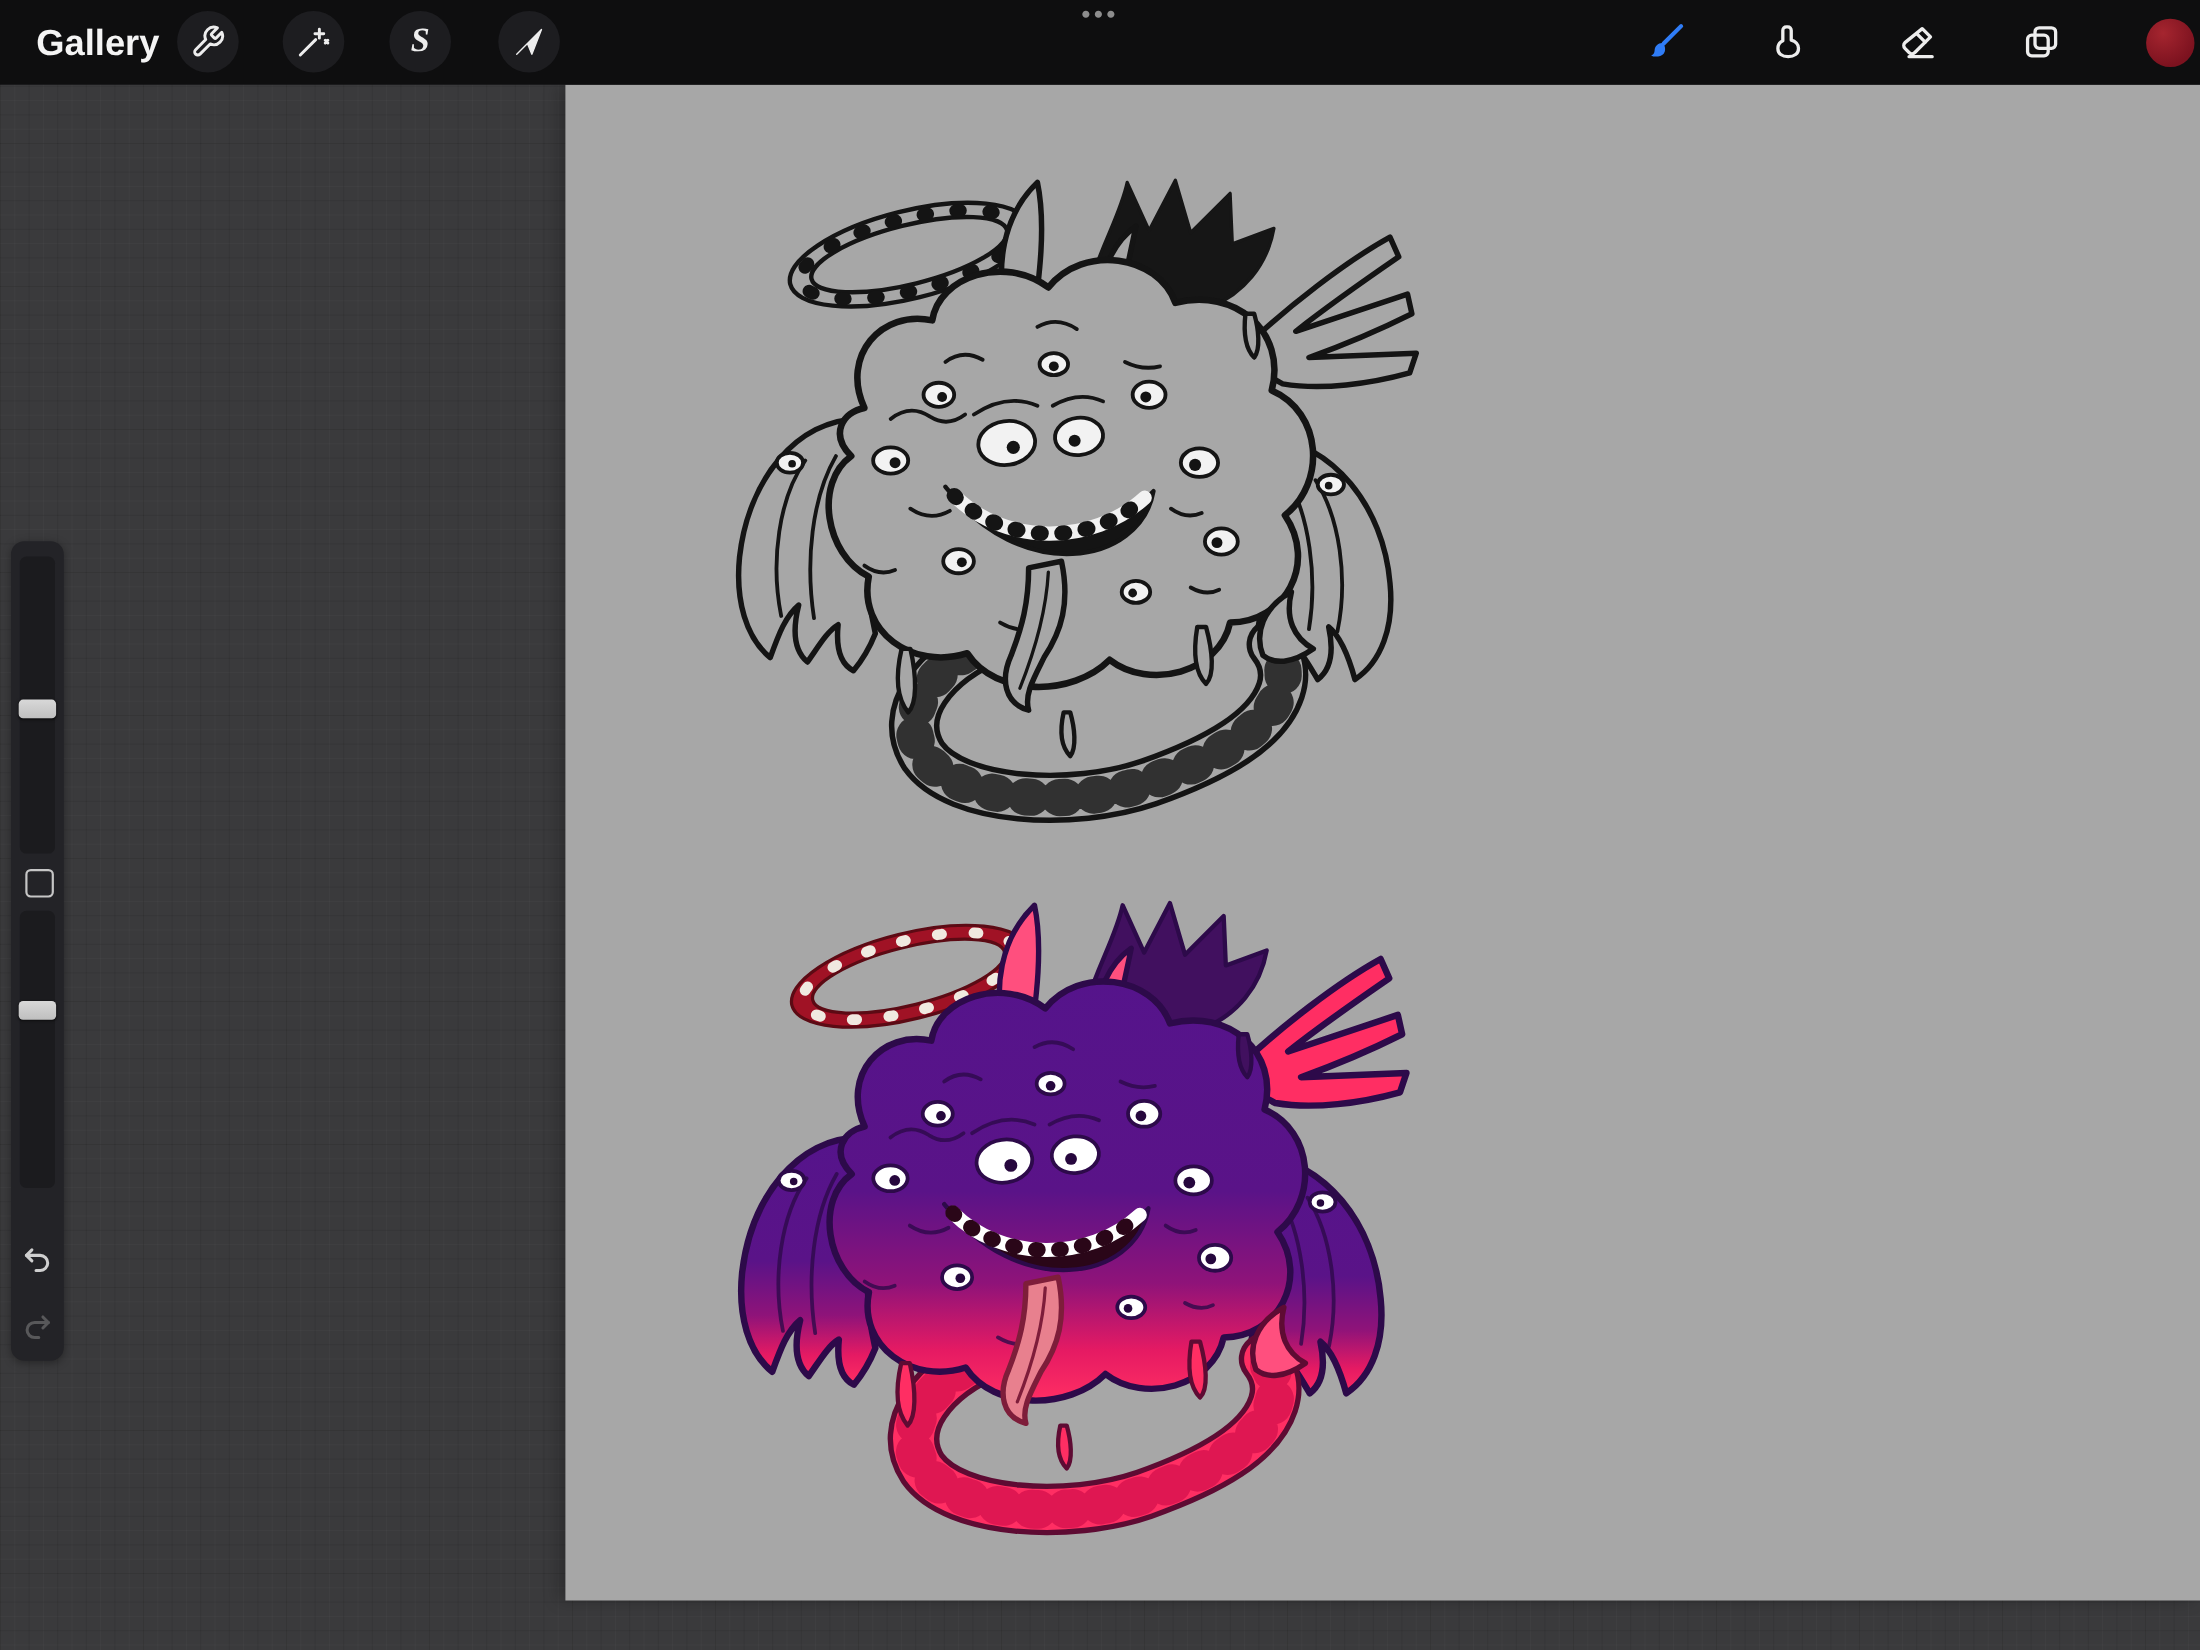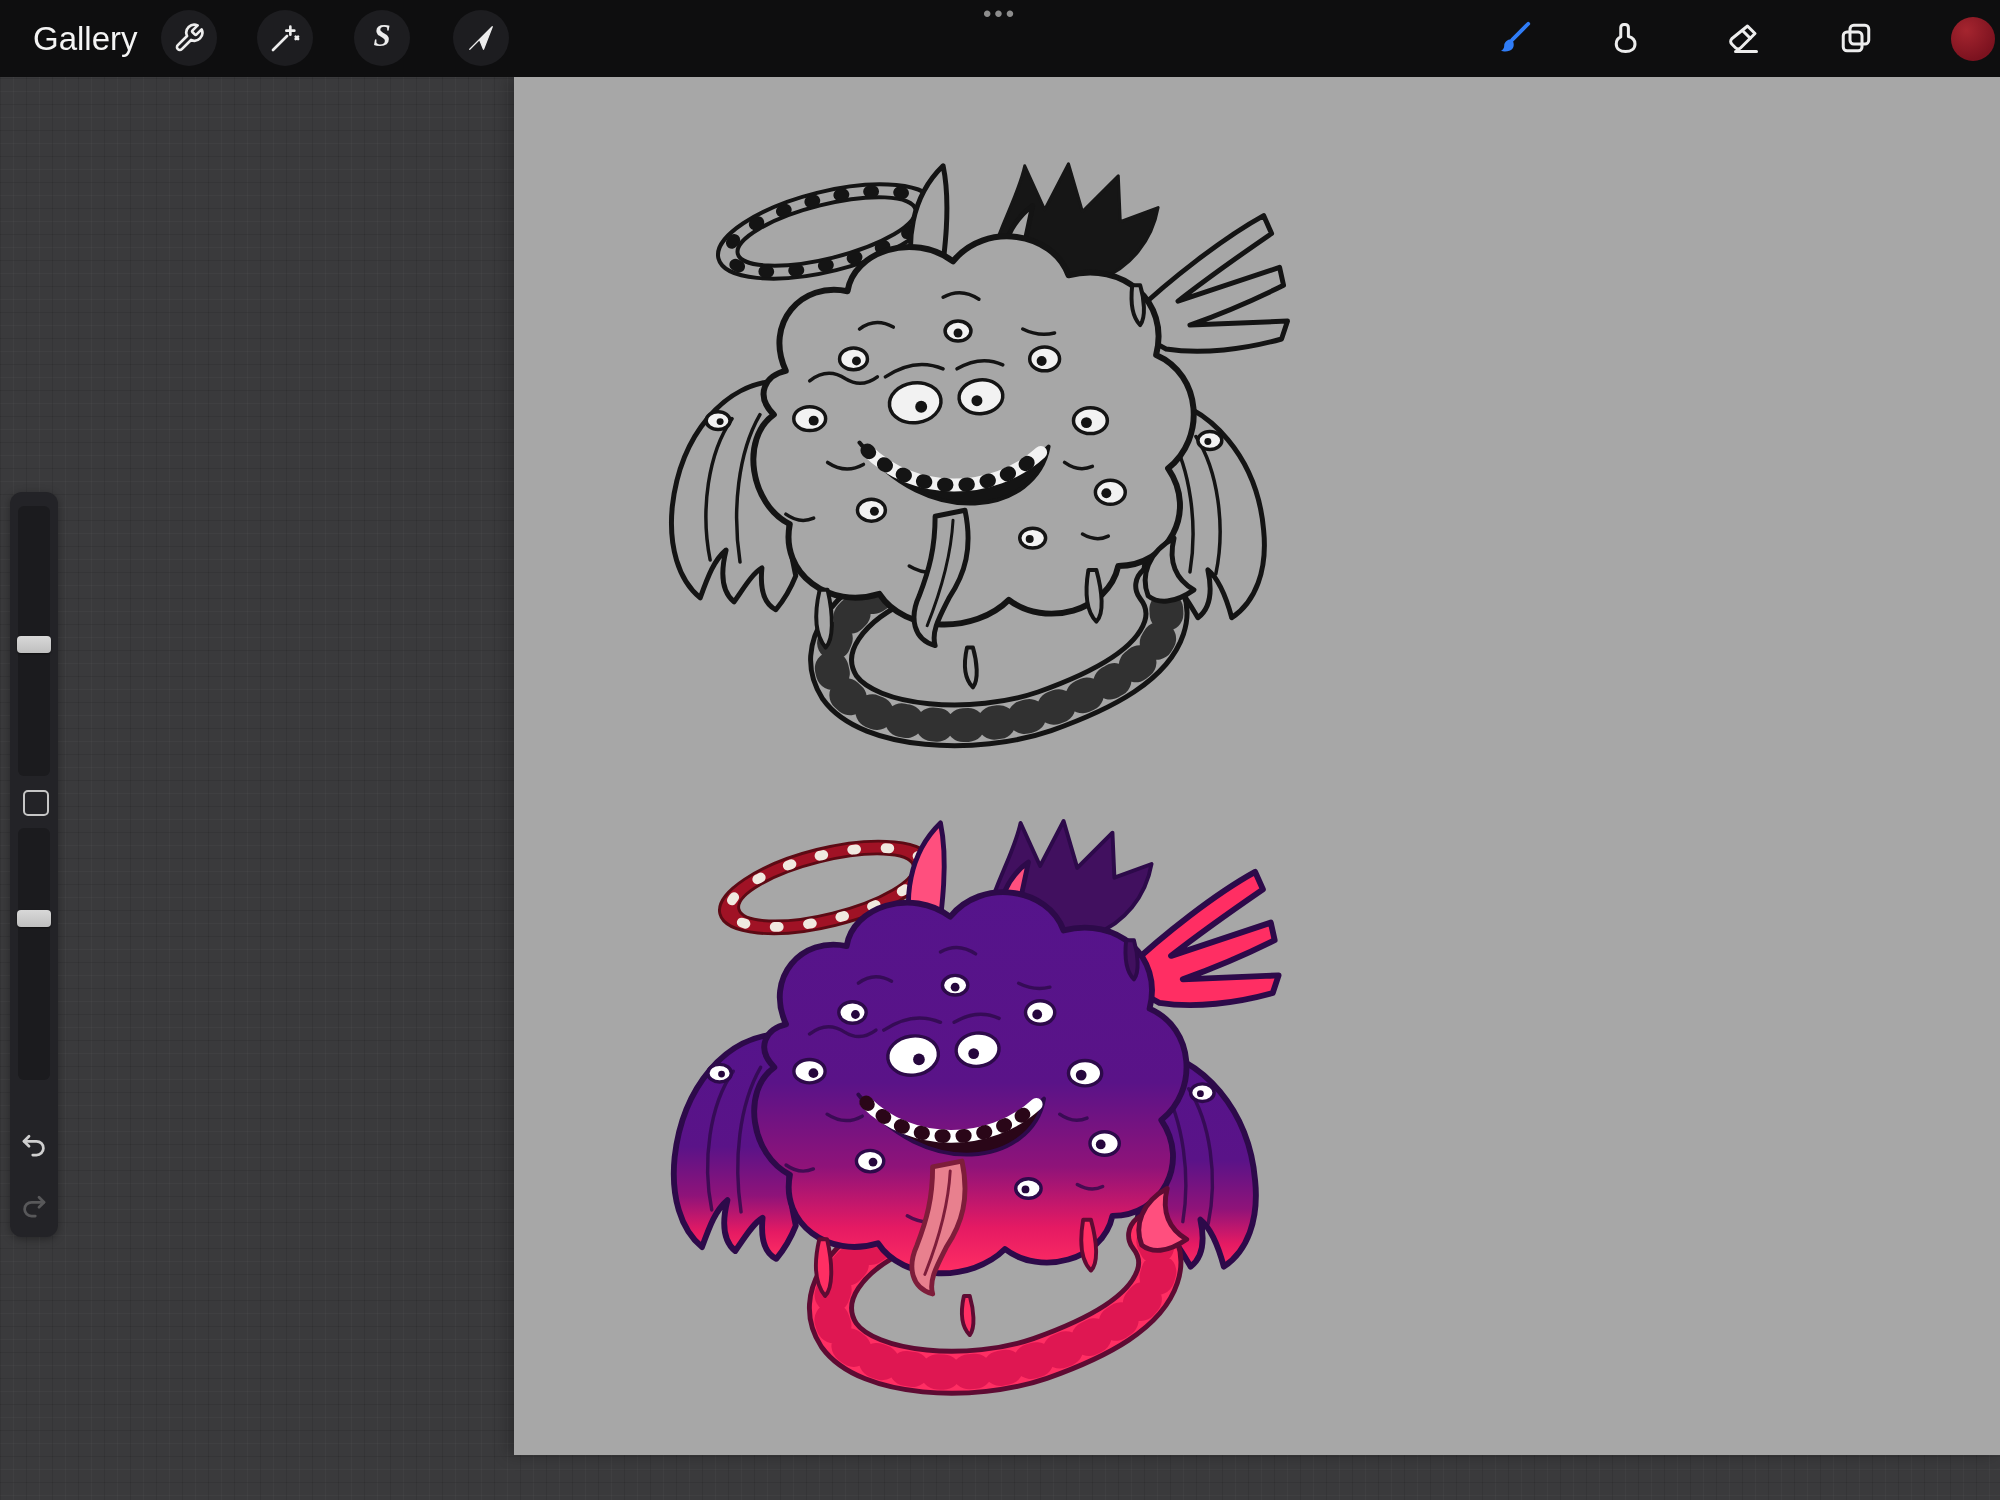--- a/index.html
+++ b/index.html
@@ -10,21 +10,21 @@
     background-image:
       linear-gradient(rgba(0,0,0,.16) 1px, transparent 1px),
       linear-gradient(90deg, rgba(0,0,0,.16) 1px, transparent 1px),
       linear-gradient(rgba(255,255,255,.025) 1px, transparent 1px),
       linear-gradient(90deg, rgba(255,255,255,.025) 1px, transparent 1px);
     background-size:26px 26px,26px 26px,13px 13px,13px 13px;
   }
   
   #topbar{position:absolute;left:0;top:0;width:2000px;height:77px;background:#0e0e0f;z-index:30;}
   #gallery{position:absolute;left:33px;top:0;height:77px;line-height:77px;color:#f4f4f4;
-    font-size:33px;font-weight:400;cursor:pointer;}
+    font-size:33px;font-weight:700;cursor:pointer;}
   .tbtn{position:absolute;top:10px;width:56px;height:56px;border-radius:50%;
     display:flex;align-items:center;justify-content:center;cursor:pointer;}
   .tbtn.circled{background:#1d1d20;}
   .tbtn svg{display:block;}
   .s-letter{font-family:"Liberation Serif",serif;font-style:italic;font-weight:bold;
     font-size:31px;color:#ededed;transform:translateY(-2px);}
   #menu-dots{position:absolute;left:50%;transform:translateX(-50%);top:0px;
     color:#8d8d8d;font-size:24px;letter-spacing:3px;cursor:pointer;line-height:28px;}
   #color-swatch{position:absolute;top:17px;width:44px;height:44px;border-radius:50%;
     background:radial-gradient(circle at 35% 30%, #a5252f, #7c121f 72%);cursor:pointer;}

